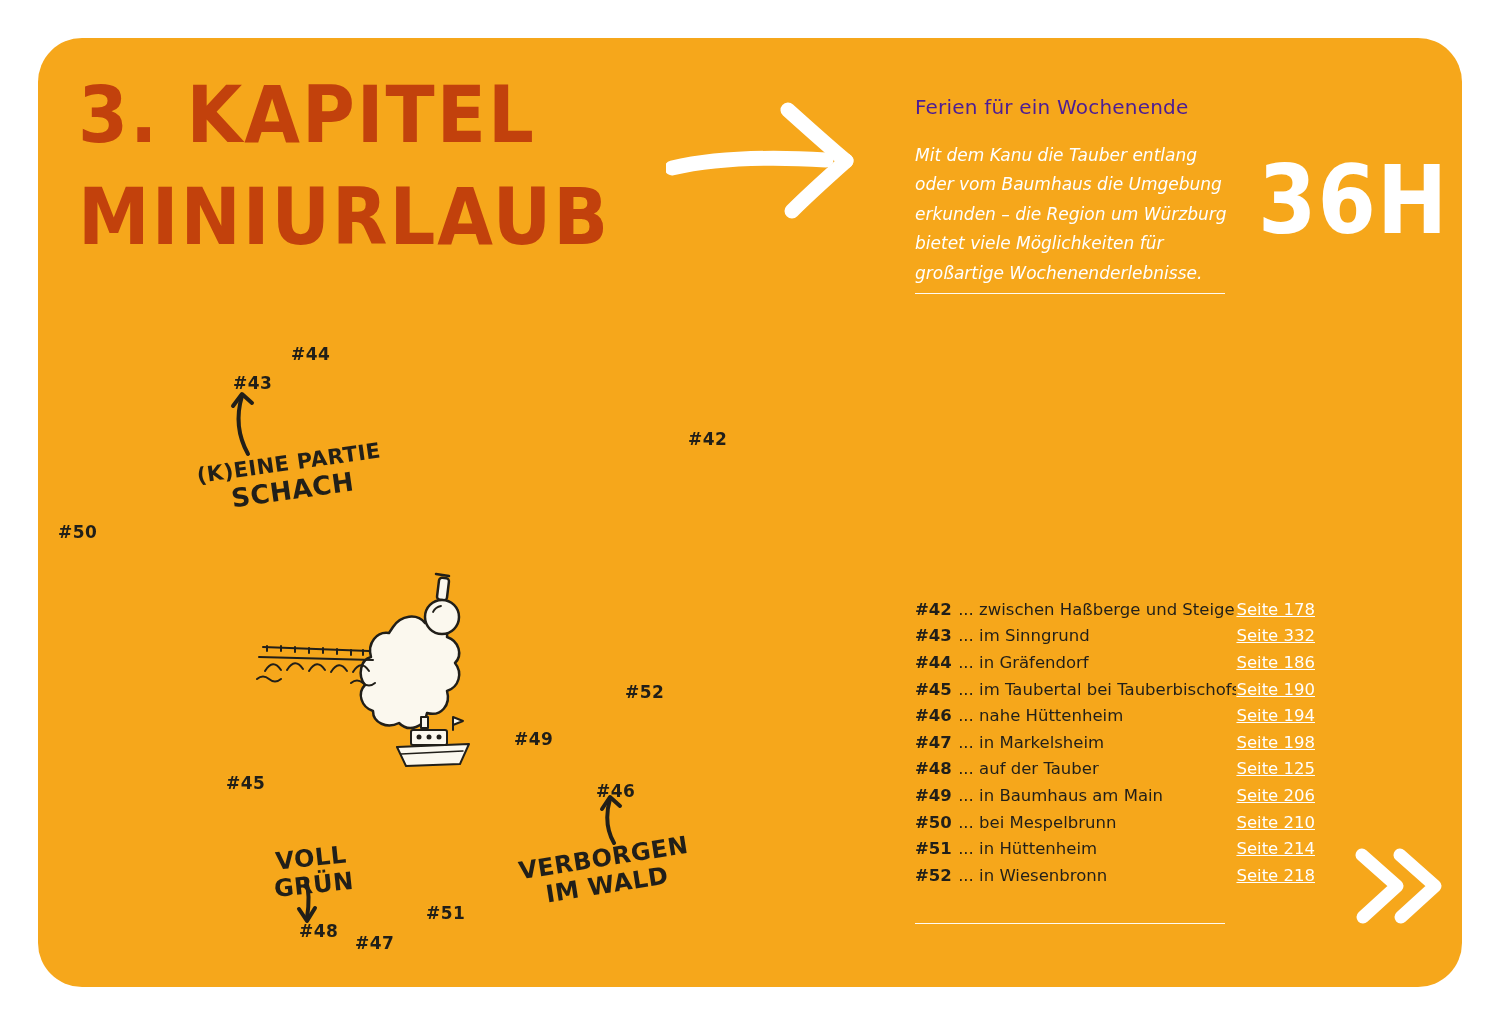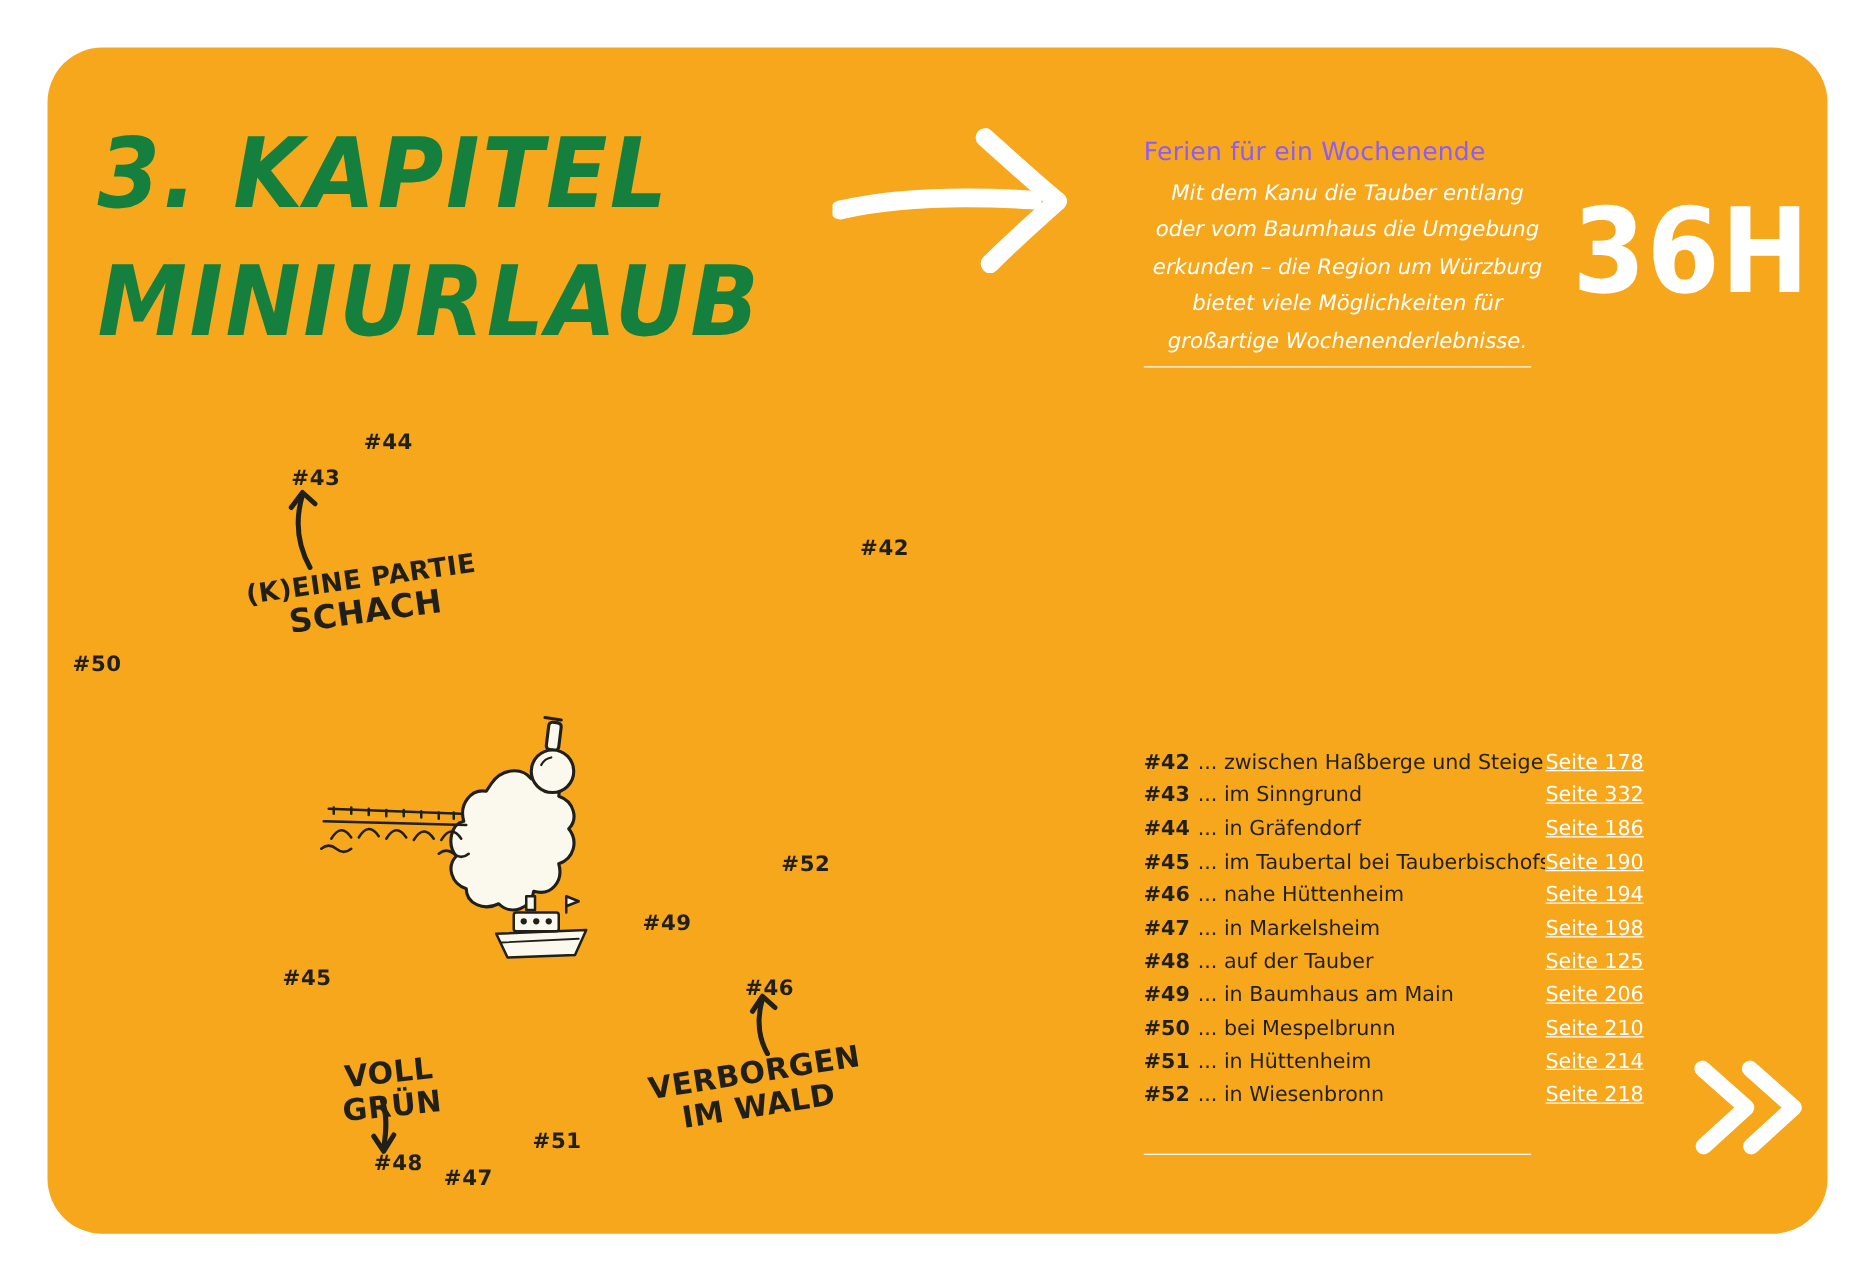--- a/index.html
+++ b/index.html
@@ -8,32 +8,32 @@
     --paper:#ffffff;
     --doodle-fill:#FBF8EE;
   }
   *{margin:0;padding:0;box-sizing:border-box;}
   html,body{background:#ffffff;}
   body{font-family:"DejaVu Sans","Liberation Sans",sans-serif;}
   .page{position:relative;width:1500px;height:1025px;background:var(--paper);overflow:hidden;}
   .card{position:absolute;inset:38px;background:var(--amber);border-radius:44px;}
 
   
-  .headline{position:absolute;left:78px;top:100px;color:#15803d;font-weight:bold;
-            letter-spacing:2px;line-height:1;font-style:italic;}
+  .headline{position:absolute;left:78px;top:76px;color:#c2410c;font-weight:bold;
+            letter-spacing:2px;line-height:1;}
   .headline .line{font-size:72px;transform:scaleY(1.08);transform-origin:left top;}
   .headline .line + .line{margin-top:30px;}
 
   
   .big-arrow{position:absolute;left:666px;top:98px;width:215px;height:125px;}
 
   
-  .kicker{position:absolute;left:915px;top:109px;color:#8b5cf6;font-size:20px;letter-spacing:.2px;}
+  .kicker{position:absolute;left:915px;top:95px;color:#4c1d95;font-size:20px;letter-spacing:.2px;}
   .intro{position:absolute;left:915px;top:141px;width:326px;color:#fff;font-size:17px;
-         font-style:italic;line-height:1.73;text-align:center;}
+         font-style:italic;line-height:1.73;}
   .divider{position:absolute;left:915px;width:310px;height:1px;background:rgba(255,255,255,.95);}
   .divider.top{top:293px;}
   .divider.bottom{top:923px;}
   .duration{position:absolute;left:1258px;top:146px;color:#fff;font-size:84px;font-weight:bold;
             letter-spacing:1px;transform:scaleY(1.12);transform-origin:left top;}
 
   
   .toc{position:absolute;left:915px;top:596px;width:400px;}
   .toc-row{display:flex;align-items:center;height:26.6px;font-size:16.5px;}
   .toc-id{width:44px;color:var(--ink);font-weight:bold;}

